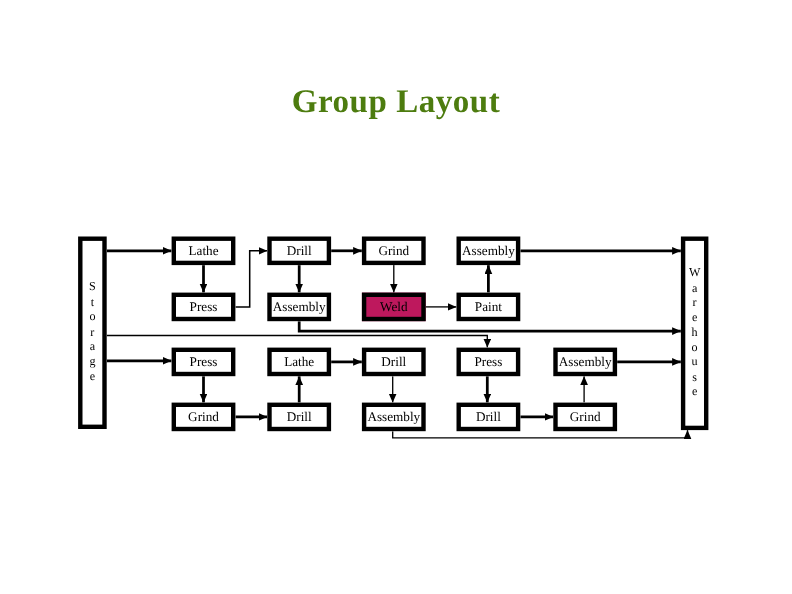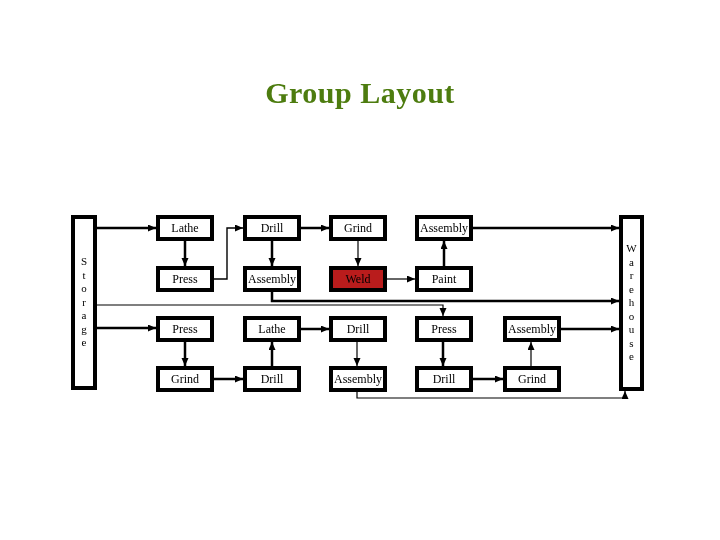--- a/index.html
+++ b/index.html
@@ -96,21 +96,21 @@
 o
 u
 s
 e</div>
       <div class="node" style="left: 156px; top: 215px; width: 58px; height: 26px; border-color: rgb(0, 0, 0); background: rgb(255, 255, 255);">Lathe</div>
       <div class="node" style="left: 243px; top: 215px; width: 58px; height: 26px; border-color: rgb(0, 0, 0); background: rgb(255, 255, 255);">Drill</div>
       <div class="node" style="left: 329px; top: 215px; width: 58px; height: 26px; border-color: rgb(0, 0, 0); background: rgb(255, 255, 255);">Grind</div>
       <div class="node" style="left: 415px; top: 215px; width: 58px; height: 26px; border-color: rgb(0, 0, 0); background: rgb(255, 255, 255);">Assembly</div>
       <div class="node" style="left: 156px; top: 266px; width: 58px; height: 26px; border-color: rgb(0, 0, 0); background: rgb(255, 255, 255);">Press</div>
       <div class="node" style="left: 243px; top: 266px; width: 58px; height: 26px; border-color: rgb(0, 0, 0); background: rgb(255, 255, 255);">Assembly</div>
-      <div class="node" style="left: 329px; top: 266px; width: 58px; height: 26px; border-color: rgb(0, 0, 0); background: #b91c1c;">Weld</div>
+      <div class="node" style="left: 329px; top: 266px; width: 58px; height: 26px; border-color: rgb(0, 0, 0); background: #be185d;">Weld</div>
       <div class="node" style="left: 415px; top: 266px; width: 58px; height: 26px; border-color: rgb(0, 0, 0); background: rgb(255, 255, 255);">Paint</div>
       <div class="node" style="left: 156px; top: 316px; width: 58px; height: 26px; border-color: rgb(0, 0, 0); background: rgb(255, 255, 255);">Press</div>
       <div class="node" style="left: 243px; top: 316px; width: 58px; height: 26px; border-color: rgb(0, 0, 0); background: rgb(255, 255, 255);">Lathe</div>
       <div class="node" style="left: 329px; top: 316px; width: 58px; height: 26px; border-color: rgb(0, 0, 0); background: rgb(255, 255, 255);">Drill</div>
       <div class="node" style="left: 415px; top: 316px; width: 58px; height: 26px; border-color: rgb(0, 0, 0); background: rgb(255, 255, 255);">Press</div>
       <div class="node" style="left: 503px; top: 316px; width: 58px; height: 26px; border-color: rgb(0, 0, 0); background: rgb(255, 255, 255);">Assembly</div>
       <div class="node" style="left: 156px; top: 366px; width: 58px; height: 26px; border-color: rgb(0, 0, 0); background: rgb(255, 255, 255);">Grind</div>
       <div class="node" style="left: 243px; top: 366px; width: 58px; height: 26px; border-color: rgb(0, 0, 0); background: rgb(255, 255, 255);">Drill</div>
       <div class="node" style="left: 329px; top: 366px; width: 58px; height: 26px; border-color: rgb(0, 0, 0); background: rgb(255, 255, 255);">Assembly</div>
       <div class="node" style="left: 415px; top: 366px; width: 58px; height: 26px; border-color: rgb(0, 0, 0); background: rgb(255, 255, 255);">Drill</div>

